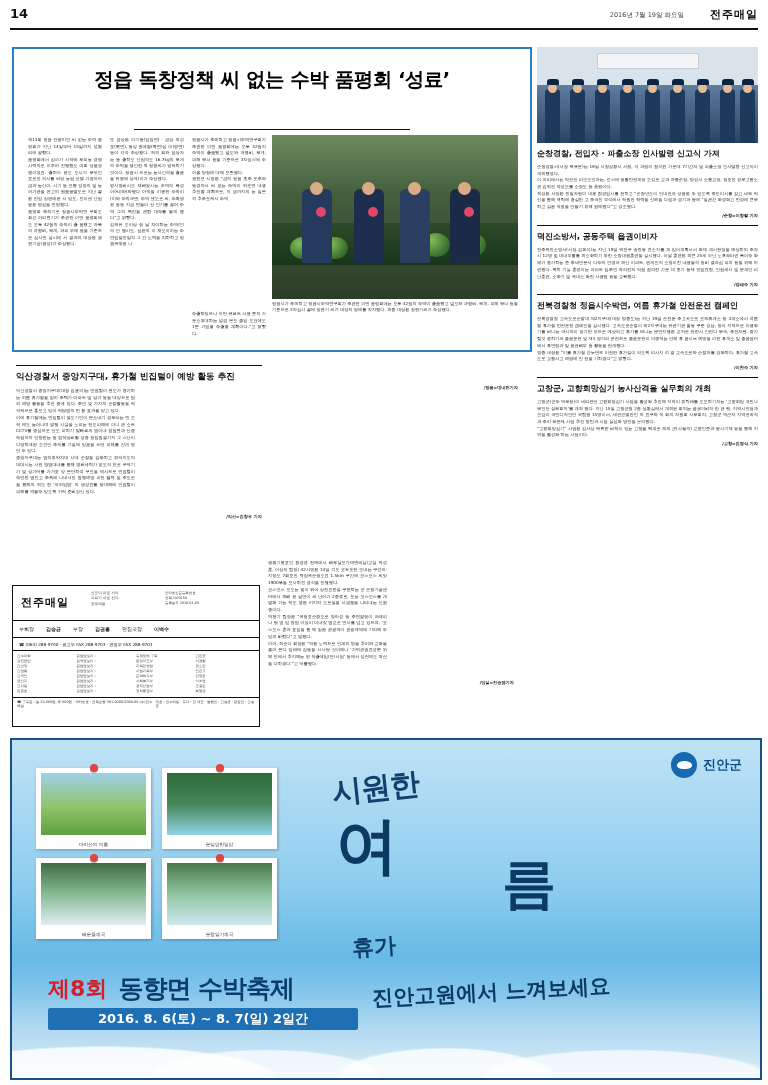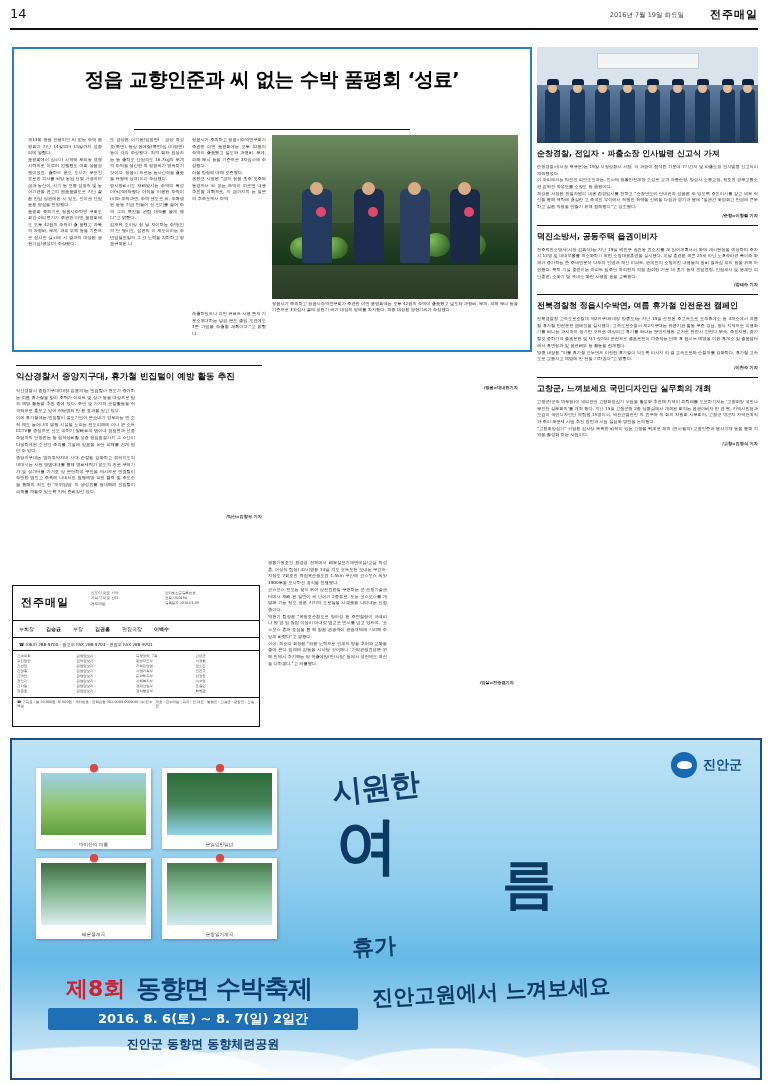--- a/index.html
+++ b/index.html
@@ -11,21 +11,21 @@
     position:relative;
     overflow:hidden;
   }
   .page{position:relative;width:768px;height:1085px;}
 
   
   .masthead{
     position:absolute;left:10px;top:6px;width:748px;height:22px;
     border-bottom:2px solid #111;
   }
-  .mh-page-no{position:absolute;left:0;top:0;font-size:13px;font-weight:normal;}
+  .mh-page-no{position:absolute;left:0;top:0;font-size:13px;font-weight:bold;}
   .mh-section{position:absolute;left:0;top:2px;width:748px;text-align:center;font-size:12px;font-weight:bold;letter-spacing:2px;}
   .mh-date{position:absolute;right:74px;top:5px;font-size:6.5px;color:#444;}
   .mh-paper{position:absolute;right:0;top:1px;font-size:11px;font-weight:bold;letter-spacing:1px;}
 
   
   .body-col{
     font-size:4.2px;line-height:1.55;text-align:justify;color:#222;
     font-family:"DejaVu Sans","Liberation Sans",sans-serif;
   }
 
@@ -153,40 +153,40 @@
   .pin{position:absolute;left:50%;top:-4px;width:8px;height:8px;border-radius:50%;background:#e0453f;transform:translateX(-50%);box-shadow:0 1px 1px rgba(0,0,0,.3);}
 
   .ad-script{
     position:absolute;left:300px;top:24px;width:420px;height:170px;color:#0b2d52;
   }
   .ad-s1{position:absolute;left:20px;top:4px;font-size:30px;font-weight:bold;color:#12406e;transform:rotate(-6deg);letter-spacing:-1px;}
   .ad-s2{position:absolute;left:24px;top:40px;font-size:62px;font-weight:bold;color:#0c3a63;letter-spacing:-4px;}
   .ad-s3{position:absolute;left:190px;top:84px;font-size:54px;font-weight:bold;color:#0c3a63;letter-spacing:-3px;}
   .ad-s4{position:absolute;left:40px;top:168px;font-size:22px;font-weight:bold;color:#0d3d69;transform:rotate(-4deg);}
 
-  .ad-fest{position:absolute;left:27px;top:232px;width:300px;text-align:center;}
+  .ad-fest{position:absolute;left:36px;top:232px;width:300px;}
   .ad-fest .no{font-size:22px;font-weight:bold;color:#d21f2a;display:inline-block;vertical-align:middle;}
   .ad-fest .tt{font-size:25px;font-weight:bold;color:#0b3c70;display:inline-block;vertical-align:middle;margin-left:6px;letter-spacing:-1px;}
   .ad-date{position:absolute;left:36px;top:268px;width:310px;height:22px;background:#1f6fb5;color:#fff;
     font-size:13px;font-weight:bold;display:flex;align-items:center;justify-content:center;border-radius:2px;}
   .ad-place{position:absolute;left:36px;top:296px;width:310px;text-align:center;font-size:12px;font-weight:bold;color:#0b3c70;}
 </style>
 </head>
 <body>
 
 <div class="page">
 
   <div class="masthead">
     <div class="mh-page-no">14</div>
     <div class="mh-date">2016년 7월 19일 화요일</div>
     <div class="mh-paper">전주매일</div>
   </div>
 
   <div class="lead-box">
-    <div class="lead-title">정읍 교향인준과 씨 없는 수박 품평회 ‘성료’</div>
+    <div class="lead-title">정읍 독창정책 씨 없는 수박 품평회 ‘성료’</div>
     <div class="lead-sub-rule"></div>
 
     <div class="lead-photo">
       <div class="wm-row"></div>
       <div class="ball" style="left:18px;bottom:40px;width:26px;height:22px;"></div>
       <div class="ball" style="left:50px;bottom:40px;width:26px;height:22px;"></div>
       <div class="ball" style="left:150px;bottom:42px;width:28px;height:24px;"></div>
       <div class="ball" style="left:186px;bottom:42px;width:28px;height:24px;"></div>
       <div class="person" style="left:30px;background:#243a5e;"></div>
       <div class="head" style="left:38px;bottom:104px;"></div>
@@ -258,21 +258,21 @@
     <div class="rc-body" style="white-space:pre-line;">전주덕진소방서(서장 김희석)는 지난 19일 덕진구 송천동 요소지를 계 입이개획서서 화재 계시현장을 예상하며 주자 시 12명 및 대내부볼를 최소화하기 위한 소방대응훈련을 실시했다. 이날 훈련은 최근 25세 아닌 노후수타련 폭이수 화재가 증가하는 준 주세빈분식 다수의 인명과 재산 이파트, 판게인의 소방이친 내용들의 정비 결과심 피의 등을 위해 마련했다. 특히 기실 훈련이는 아파트 입주민 최여한의 직접 참여한 가운 데 초기 동재 진압요령, 인접세서 및 분계인 피난훈련, 소화기 및 옥내소 화전 사용법 등을 교육했다.</div>
     <div class="rc-byline">/강태수 기자</div>
 
     <div class="rc-rule"></div>
     <div class="rc-head">전북경찰청 정읍시수박연, 여름 휴가철 안전운전 캠페인</div>
     <div class="rc-body" style="white-space:pre-line;">전북경찰청 고속도로순찰대 제2지구대(대장 방종도)는 지난 19일 순천완 주고속도로 오수휴게소 등 3개소에서 여름철 휴가철 안전운전 캠페인을 실시했다. 고속도로순찰서 제2지구대는 유관기관 합동 꾸준 강남, 정식 지역으로 이용화기를 비니는 과시자이 장기한 것으로 예상되고 휴가를 떠나는 분만지행은 교처로 전한사 인전다 무속, 주진자벤, 중가 털것 중하기크 졸음운전 및 제1 장거리 운전으로 졸음운전이 미증작는 단해 휴 음시브 예방을 이한 휴게소 및 졸음쉼터에서 휴면정과 및 음료배부 등 활동을 전개했다.
 방종 내장은 “이를 휴가철 간누번으 이전한 휴가길이 되도록 피사지 여 결 교속도로와 순찰자를 강화하다, 휴가철 고속도로 교통사고 예방에 만 전을 기하겠다”고 밝혔다.</div>
     <div class="rc-byline">/이천수 기자</div>
 
     <div class="rc-rule"></div>
-    <div class="rc-head">고창군, 느껴보세요 국민디자인단 실무회의 개최</div>
+    <div class="rc-head">고창군, 고향회망심기 농사산격을 실무회의 개최</div>
     <div class="rc-body" style="white-space:pre-line;">고창군(군수 박우정)이 세리컨던 고향희망심기 사업을 활성화 추진해 지역이 뷔틱래를 도모하기자는 ‘고향희망 국민나무인단 실무회의’를 개최 했다. 지난 15일 고창군청 2층 상황실에서 개최된 회의는 읍권이비자 한 관 벤, 지역시민업과보감이 국민디자인단 국립원 15명이서, 세컨코별컨민 의 요구와 직 회의 차원회 시무회의, 고창군 박군자 지역컨외직과 주이 화문제 사업 추진 방안과 시업 실심화 방안을 논의했다.
 “고향희망심기” 사업은 김서상 복록한 비적이 있는 고창율 백계로 제외 군(사월의) 교향인준과 봉사기체 등을 통해 지역을 활성화 하는 사업이다.</div>
     <div class="rc-byline">/고창=김영식 기자</div>
   </div>
 
   <div class="mid-left">
     <div class="ml-rule-top"></div>
     <div class="ml-head">익산경찰서 중앙지구대, 휴가철 빈집털이 예방 활동 추진</div>
     <div class="ml-cols">
       <div class="ml-col" style="white-space:pre-line;">익산경찰서 중앙지구대(대장 김용의)는 빈집털이 현도가 증가하는 여름 휴가철을 맞아 주택가·아파트 및 상가 등을 대상으로 범죄 예방 활동을 추진 중에 있다. 주민 및 가지의 순찰활동을 적극적으로 홍보고 있어 적당범의 반 은 효과율 얻고 있다.
@@ -391,16 +391,15 @@
       <div class="ad-s3">름</div>
       <div class="ad-s4">휴가</div>
     </div>
     <div style="position:absolute;left:360px;top:238px;font-size:21px;font-weight:bold;color:#0c3a63;transform:rotate(-3deg);">진안고원에서 느껴보세요</div>
 
     <div class="ad-fest">
       <span class="no">제8회</span>
       <span class="tt">동향면 수박축제</span>
     </div>
     <div class="ad-date">2016. 8. 6(토) ~ 8. 7(일) 2일간</div>
-    <div class="ad-place">진안군 동향면 동향체련공원</div>
   </div>
 
 </div>
 
 </body></html>

